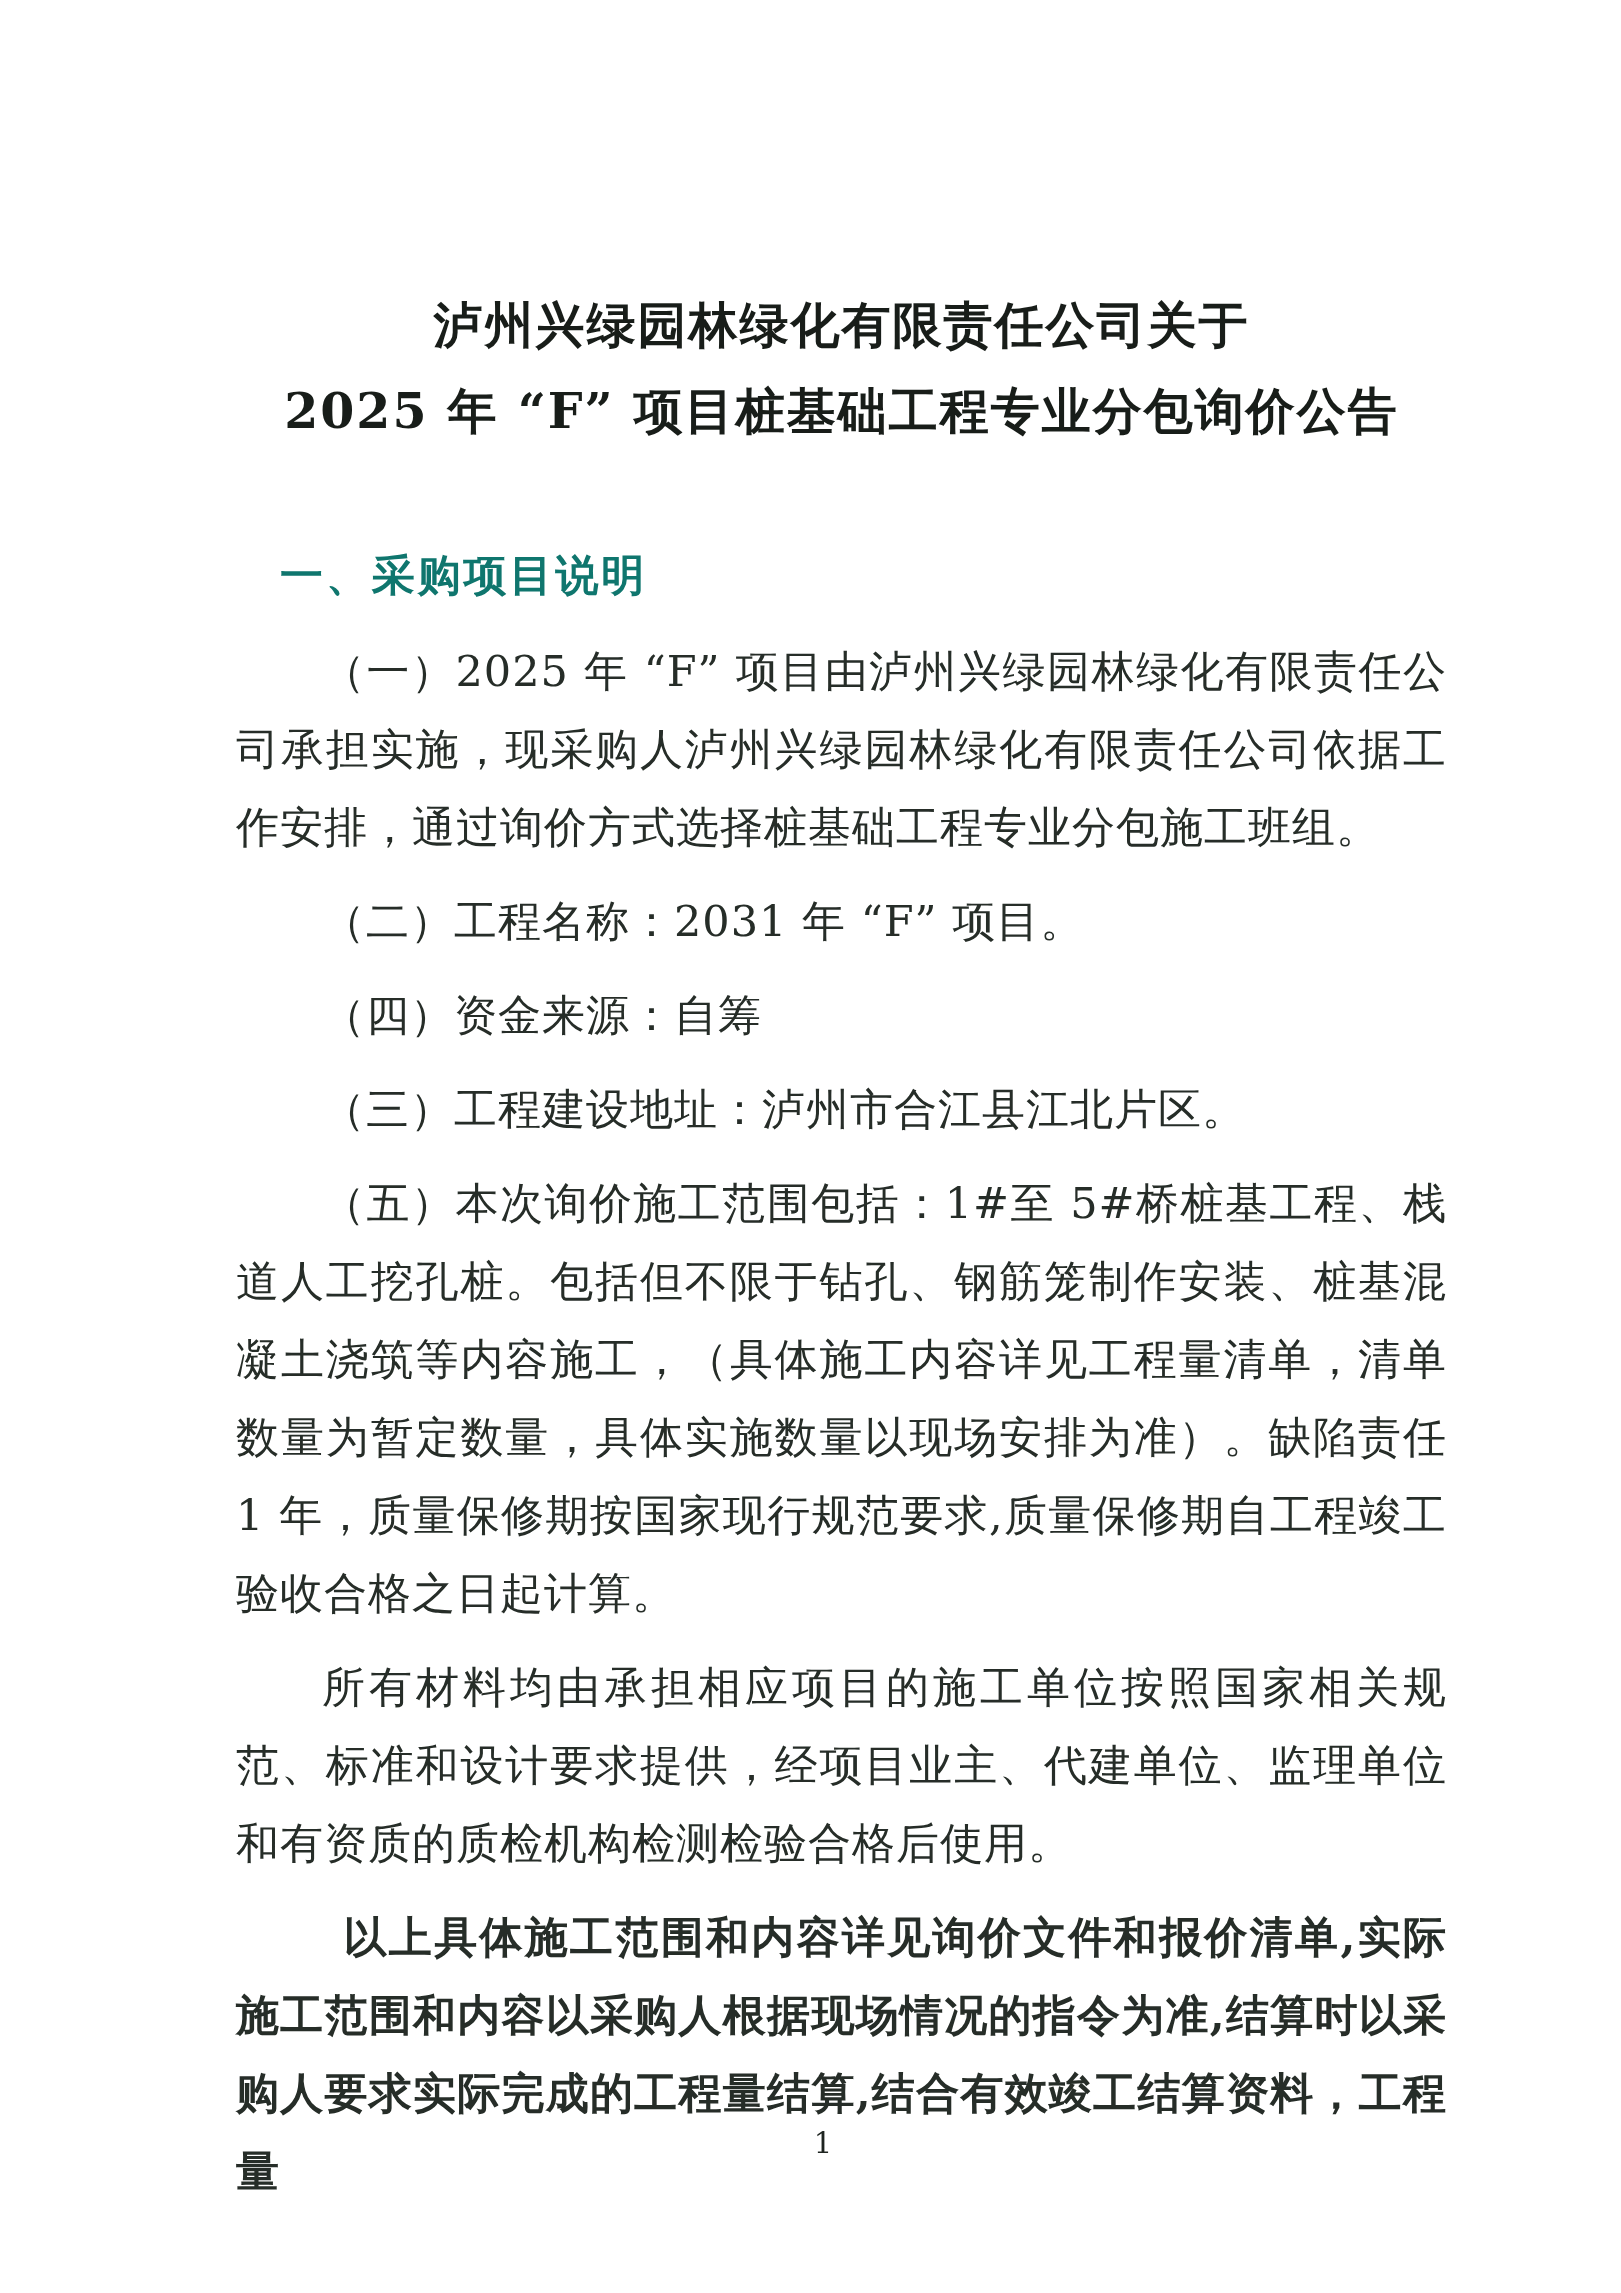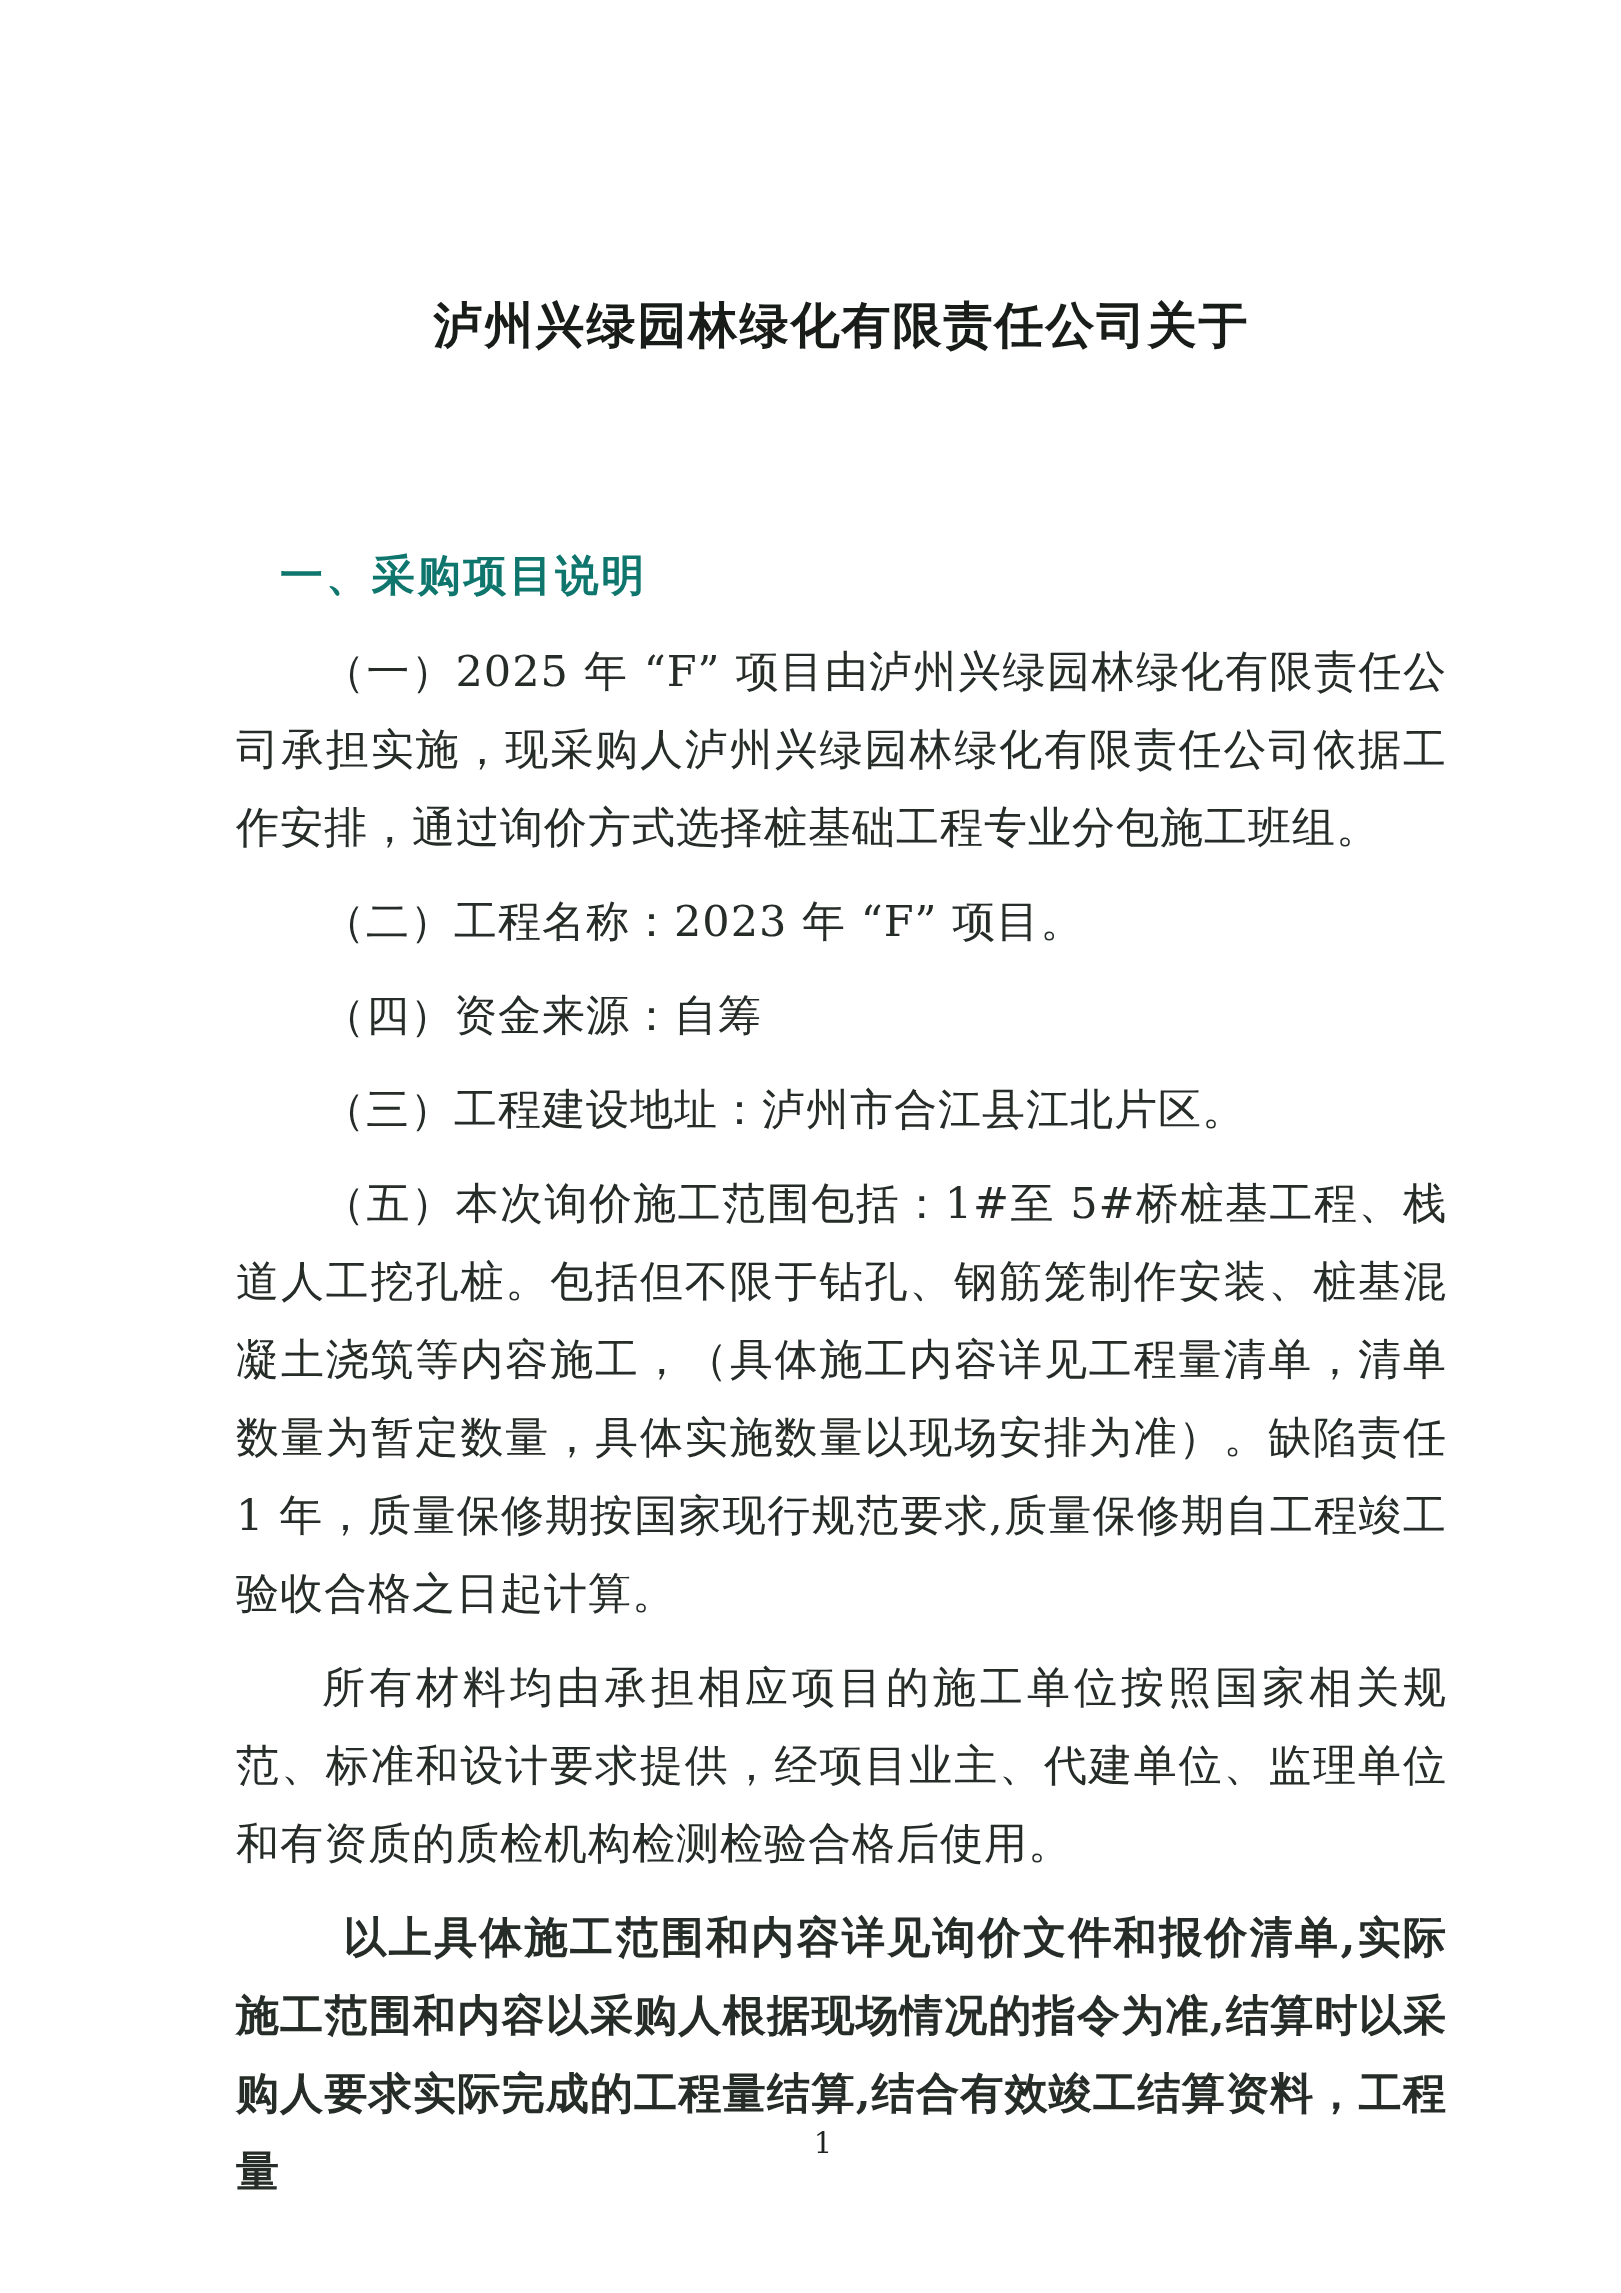--- a/index.html
+++ b/index.html
@@ -71,27 +71,28 @@
     color: #1e2420;
   }
 </style>
 </head>
 <body>
 
 <div class="page">
 
   <div class="title-block">
     <div>泸州兴绿园林绿化有限责任公司关于</div>
+    <div>2025 年 “F” 项目桩基础工程专业分包询价公告</div>
   </div>
 
   <h2 class="section-heading">一、采购项目说明</h2>
 
   <div class="body-block">
     <p>（一）2025 年 “F” 项目由泸州兴绿园林绿化有限责任公司承担实施，现采购人泸州兴绿园林绿化有限责任公司依据工作安排，通过询价方式选择桩基础工程专业分包施工班组。</p>
-    <p>（二）工程名称：2023 年 “F” 项目。</p>
+    <p>（二）工程名称：2031 年 “F” 项目。</p>
     <p>（四）资金来源：自筹</p>
     <p>（三）工程建设地址：泸州市合江县江北片区。</p>
     <p>（五）本次询价施工范围包括：1#至 5#桥桩基工程、栈道人工挖孔桩。包括但不限于钻孔、钢筋笼制作安装、桩基混凝土浇筑等内容施工，（具体施工内容详见工程量清单，清单数量为暂定数量，具体实施数量以现场安排为准）。缺陷责任 1 年，质量保修期按国家现行规范要求,质量保修期自工程竣工验收合格之日起计算。</p>
     <p>所有材料均由承担相应项目的施工单位按照国家相关规范、标准和设计要求提供，经项目业主、代建单位、监理单位和有资质的质检机构检测检验合格后使用。</p>
     <p class="indent-wide">以上具体施工范围和内容详见询价文件和报价清单,实际施工范围和内容以采购人根据现场情况的指令为准,结算时以采购人要求实际完成的工程量结算,结合有效竣工结算资料，工程量</p>
   </div>
 
   <div class="page-number">1</div>
 
 </div>

